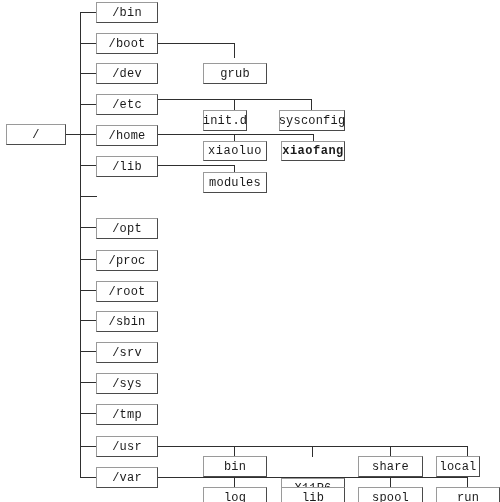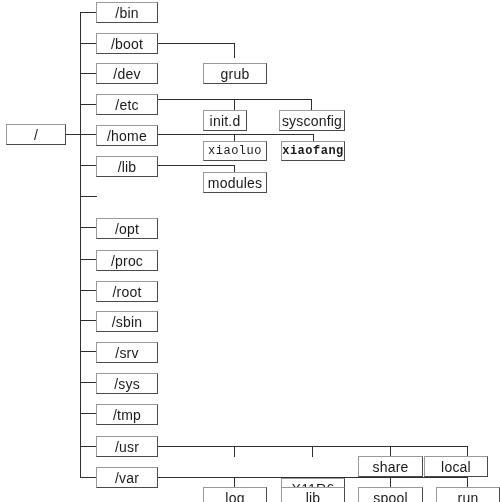--- a/index.html
+++ b/index.html
@@ -20,22 +20,22 @@
     width: 500px;
     height: 502px;
   }
   .node {
     position: absolute;
     box-sizing: border-box;
     background: #ffffff;
     border: 1px solid #9a9a9a;
     border-right-color: #4a4a4a;
     border-bottom-color: #4a4a4a;
-    font-family: Liberation Sans, sans-serif;
-    font-size: 14px;
+    font-family: Liberation Mono, monospace;
+    font-size: 12px;
     color: #1a1a1a;
     line-height: 1;
     display: flex;
     align-items: center;
     justify-content: center;
     white-space: nowrap;
     letter-spacing: 0.2px;
   }
   .node.mono {
     font-family: "Liberation Mono", monospace;
@@ -123,22 +123,23 @@
   <div class="node" style="left:203px; top:48px; width:64px; height:21px;margin-top:15px;">grub</div>
 
   <div class="node" style="left:203px; top:110px; width:44px; height:21px;">init.d</div>
   <div class="node" style="left:279px; top:110px; width:66px; height:21px;">sysconfig</div>
 
   <div class="node mono" style="left:203px; top:141px; width:64px; height:20px;">xiaoluo</div>
   <div class="node mono" style="left:281px; top:141px; width:64px; height:20px;font-weight:bold;">xiaofang</div>
 
   <div class="node" style="left:203px; top:172px; width:64px; height:21px;">modules</div>
 
+  <div class="node" style="left:203px; top:456px; width:64px; height:21px;">bin</div>
   <div class="node" style="left:281px; top:456px; width:64px; height:21px;margin-top:22px;">X11R6</div>
   <div class="node" style="left:358px; top:456px; width:65px; height:21px;">share</div>
-  <div class="node" style="left:424px; top:456px; width:64px; height:21px;">local</div>
+  <div class="node" style="left:436px; top:456px; width:44px; height:21px;">local</div>
 
   <div class="node" style="left:203px; top:487px; width:64px; height:21px;">log</div>
   <div class="node" style="left:281px; top:487px; width:64px; height:21px;">lib</div>
   <div class="node" style="left:358px; top:487px; width:65px; height:21px;">spool</div>
   <div class="node" style="left:436px; top:487px; width:64px; height:21px;">run</div>
 
 </div>
 
 </body></html>

